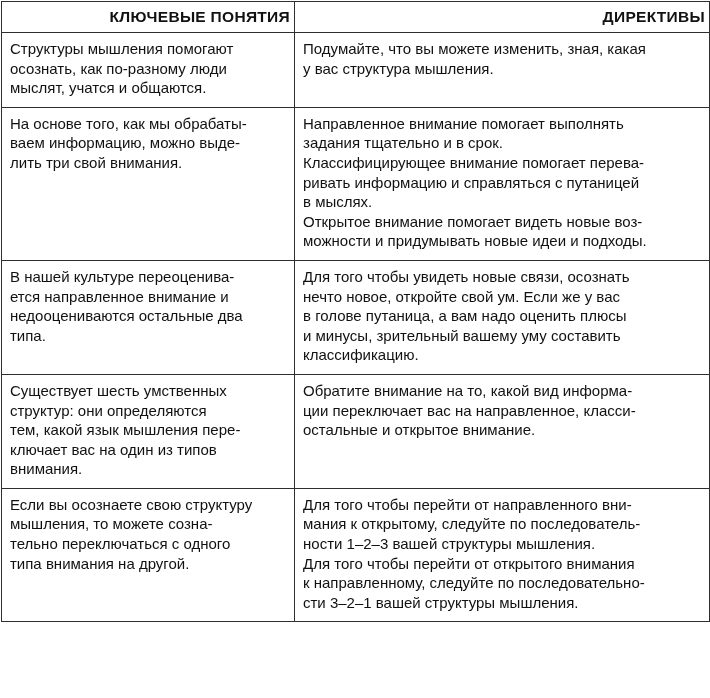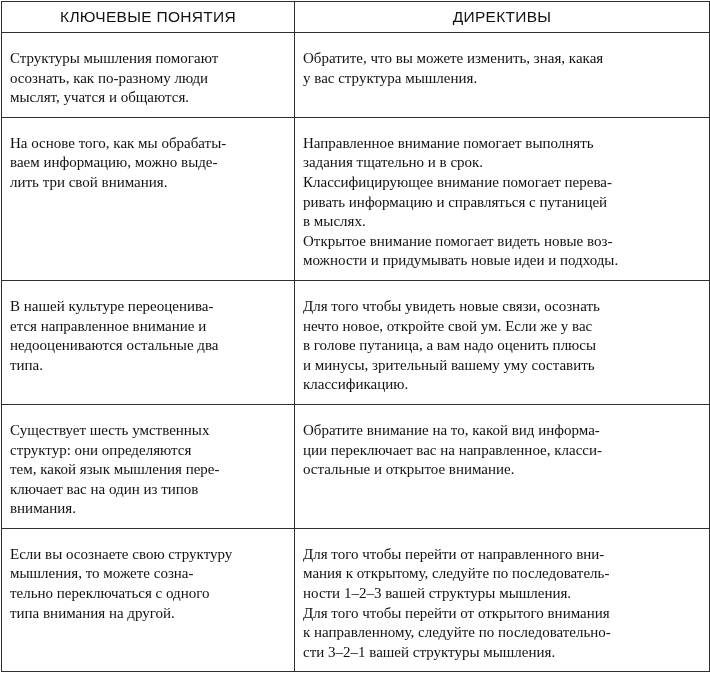--- a/index.html
+++ b/index.html
@@ -27,33 +27,32 @@
   .concepts-table col.col-concepts { width: 293px; }
   .concepts-table col.col-directives { width: 415px; }
   .concepts-table th,
   .concepts-table td {
     border: 1px solid #2e2e2e;
     vertical-align: top;
     box-sizing: border-box;
   }
   .concepts-table th {
     font-size: 15.5px;
-    font-weight: normal;
-    text-align: center;
+    font-weight: bold;
+    text-align: right;
     padding: 6px 4px;
     letter-spacing: 0.3px;
     white-space: normal;
   }
   .concepts-table td {
     font-size: 15px;
     line-height: 19.6px;
-    padding: 16px 8px 9px 8px;
+    padding: 6px 8px 9px 8px;
     white-space: pre-line;
     text-align: left;
-    font-family: Liberation Serif, serif;
   }
 </style>
 </head>
 <body>
 
 <div class="page">
   <table class="concepts-table">
     <colgroup>
       <col class="col-concepts">
       <col class="col-directives">
@@ -62,21 +61,21 @@
       <tr>
         <th>КЛЮЧЕВЫЕ ПОНЯТИЯ</th>
         <th>ДИРЕКТИВЫ</th>
       </tr>
     </thead>
     <tbody>
       <tr>
         <td>Структуры мышления помогают
 осознать, как по-разному люди
 мыслят, учатся и общаются.</td>
-        <td>Обратите, что вы можете изменить, зная, какая
+        <td>Подумайте, что вы можете изменить, зная, какая
 у вас структура мышления.</td>
       </tr>
       <tr>
         <td>На основе того, как мы обрабаты-
 ваем информацию, можно выде-
 лить три свой внимания.</td>
         <td>Направленное внимание помогает выполнять
 задания тщательно и в срок.
 Классифицирующее внимание помогает перева-
 ривать информацию и справляться с путаницей

